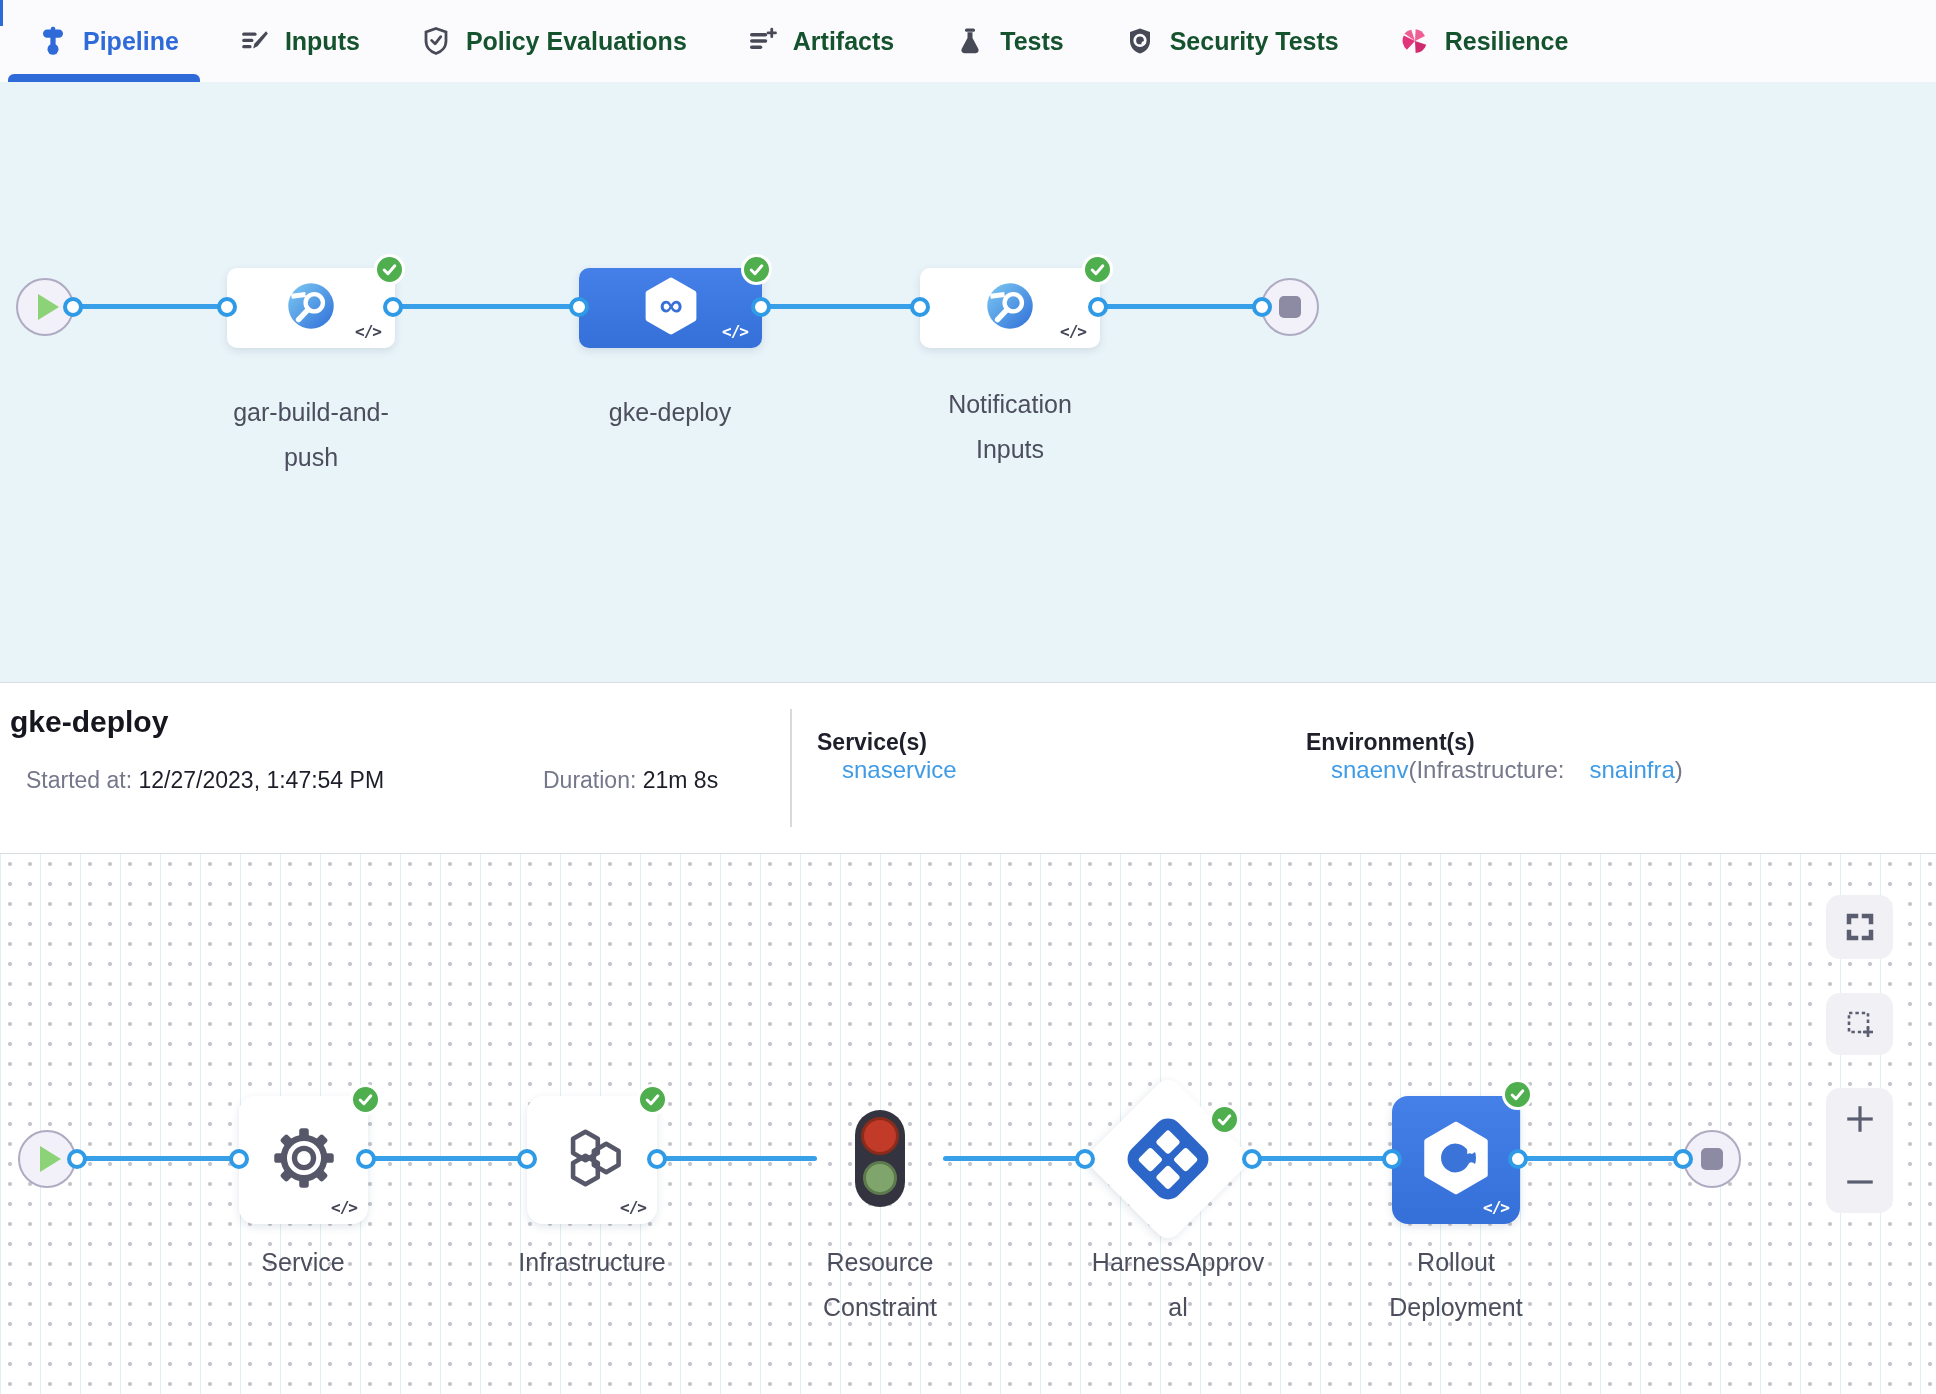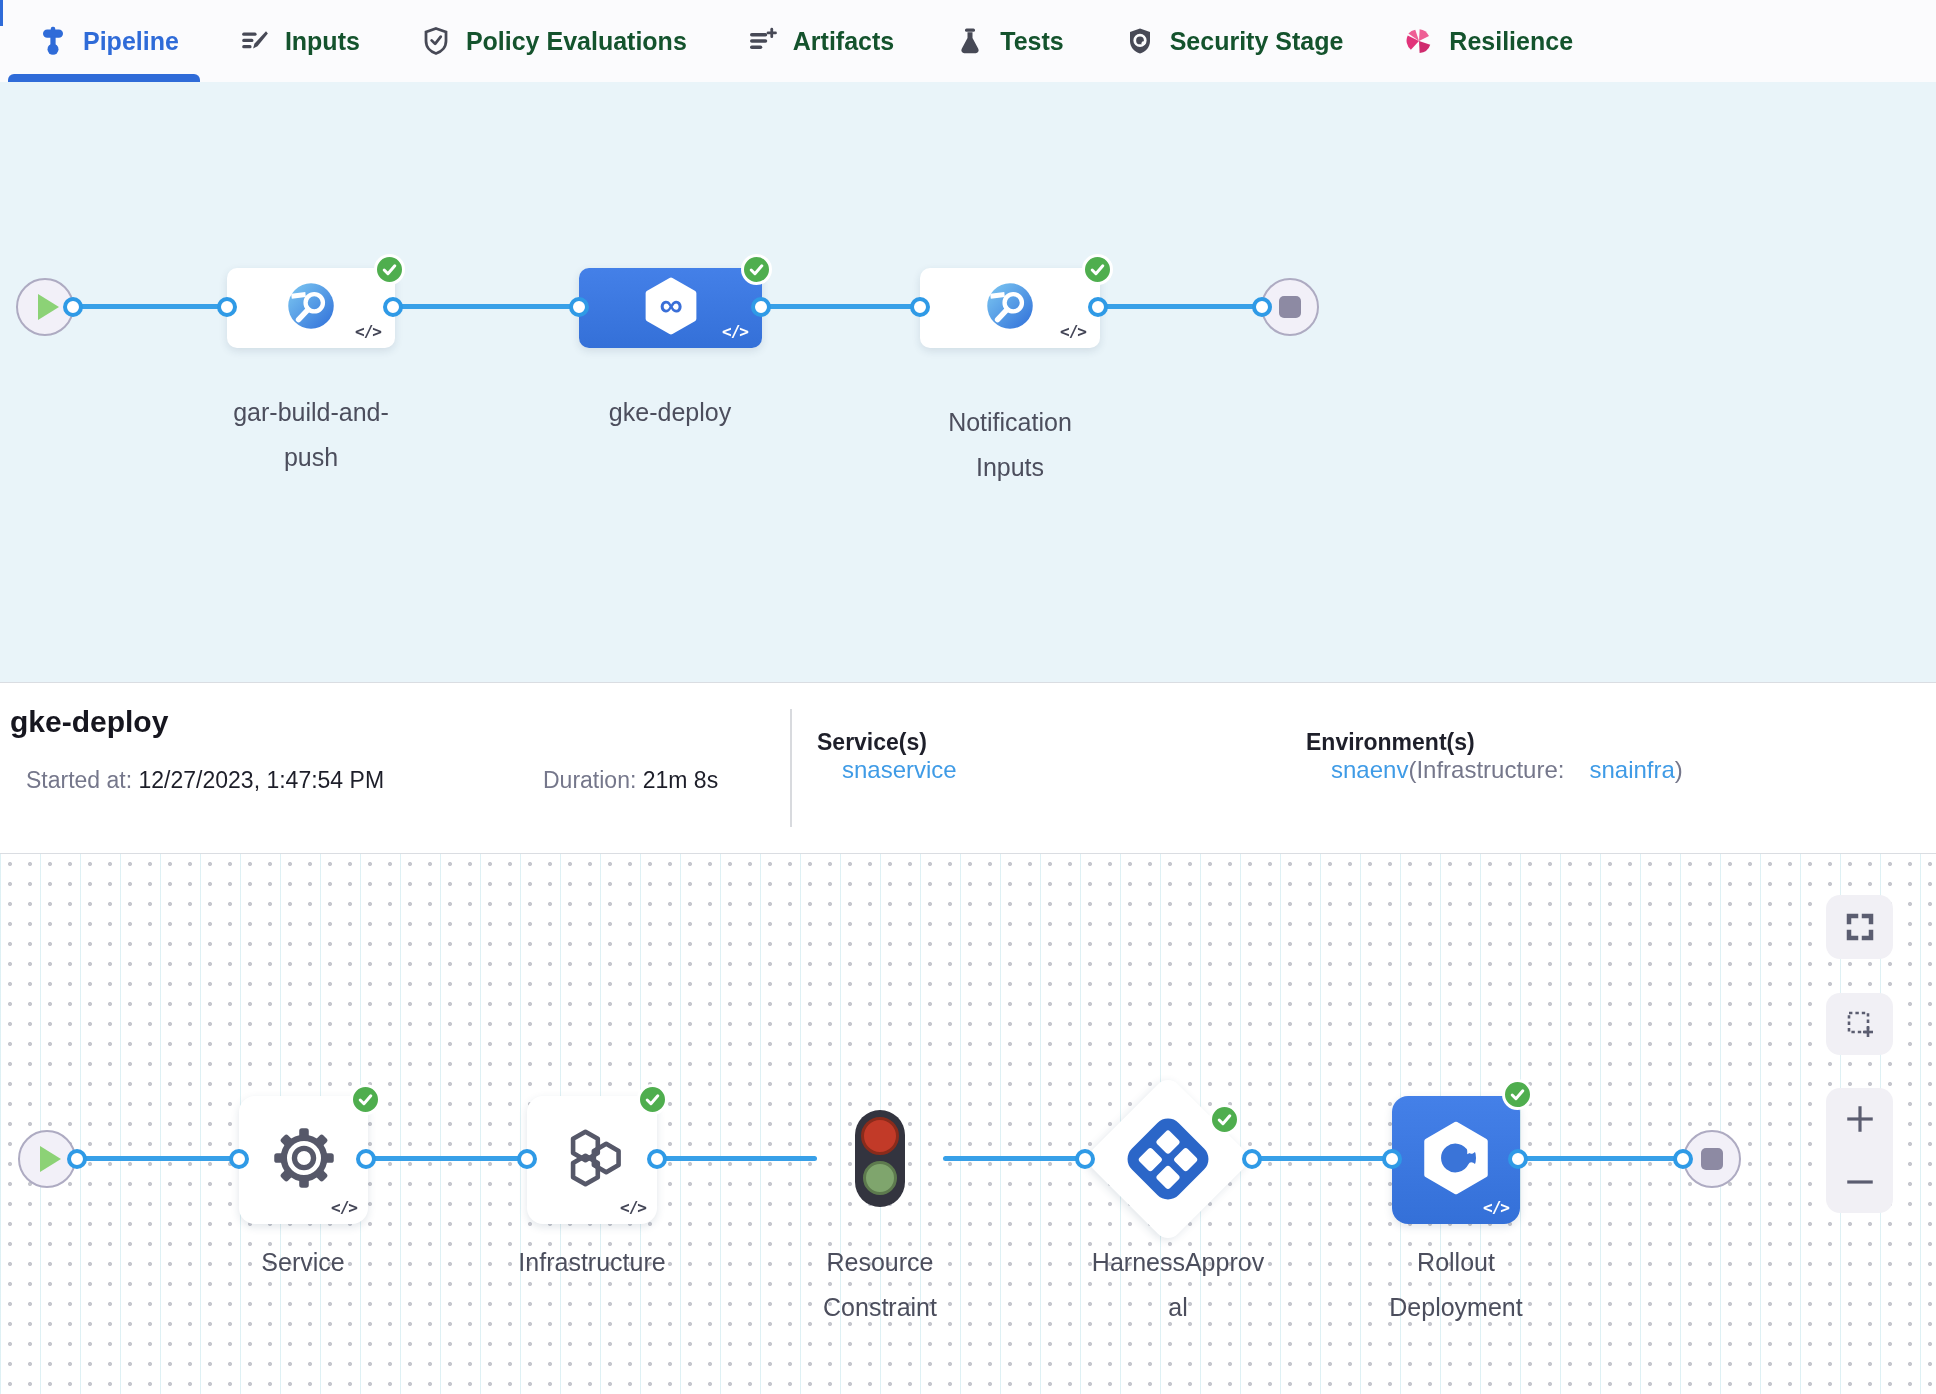--- a/index.html
+++ b/index.html
@@ -135,21 +135,21 @@
     </div>
 
     <div class="tab">
       <span class="ticon">
         <svg width="30" height="30" viewBox="0 0 24 24">
             <path d="M12 2 L20 4.8 V12 C20 17 16.5 20.6 12 22 C7.5 20.6 4 17 4 12 V4.8 Z" fill="#474956"></path>
             <circle cx="12" cy="11.5" r="4.2" fill="none" stroke="#fbfbfd" stroke-width="2.2"></circle>
             <circle cx="14.8" cy="13.8" r="1.6" fill="#fbfbfd"></circle>
           </svg>
       </span>
-      <span>Security Stage</span>
+      <span>Security Tests</span>
     </div>
 
     <div class="tab">
       <span class="ticon">
         <svg width="30" height="30" viewBox="0 0 24 24">
             <path d="M12 12 L12.5 2.5 A9.5 9.5 0 0 1 20 8 Z" fill="#ee5f95"></path>
             <path d="M12 12 L21 15 A9.5 9.5 0 0 1 12.5 21.5 Z" fill="#cf2b6e"></path>
             <path d="M12 12 L5.5 19 A9.5 9.5 0 0 1 3 7.5 Z" fill="#e1337a"></path>
             <path d="M12 12 L3.5 6 A9.5 9.5 0 0 1 9 3 Z" fill="#ee5f95"></path>
           </svg>
@@ -246,21 +246,21 @@
     <div class="stop"></div>
   </div>
 
   <div class="g-label" style="left:211px;top:308px;width:200px;">
     <div>gar-build-and-</div>
     <div>push</div>
   </div>
   <div class="g-label" style="left:570px;top:308px;width:200px;">
     <div>gke-deploy</div>
   </div>
-  <div class="g-label" style="left:910px;top:318px;width:200px;">
+  <div class="g-label" style="left:910px;top:300px;width:200px;">
     <div>Notification</div>
     <div>Inputs</div>
   </div>
 </div>
 
 <div class="details">
   <div class="d-title">gke-deploy</div>
   <div class="d-row" style="left:26px;text-align:center;">
     <span class="d-gray">Started at:</span>
     <span>12/27/2023, 1:47:54 PM</span>

